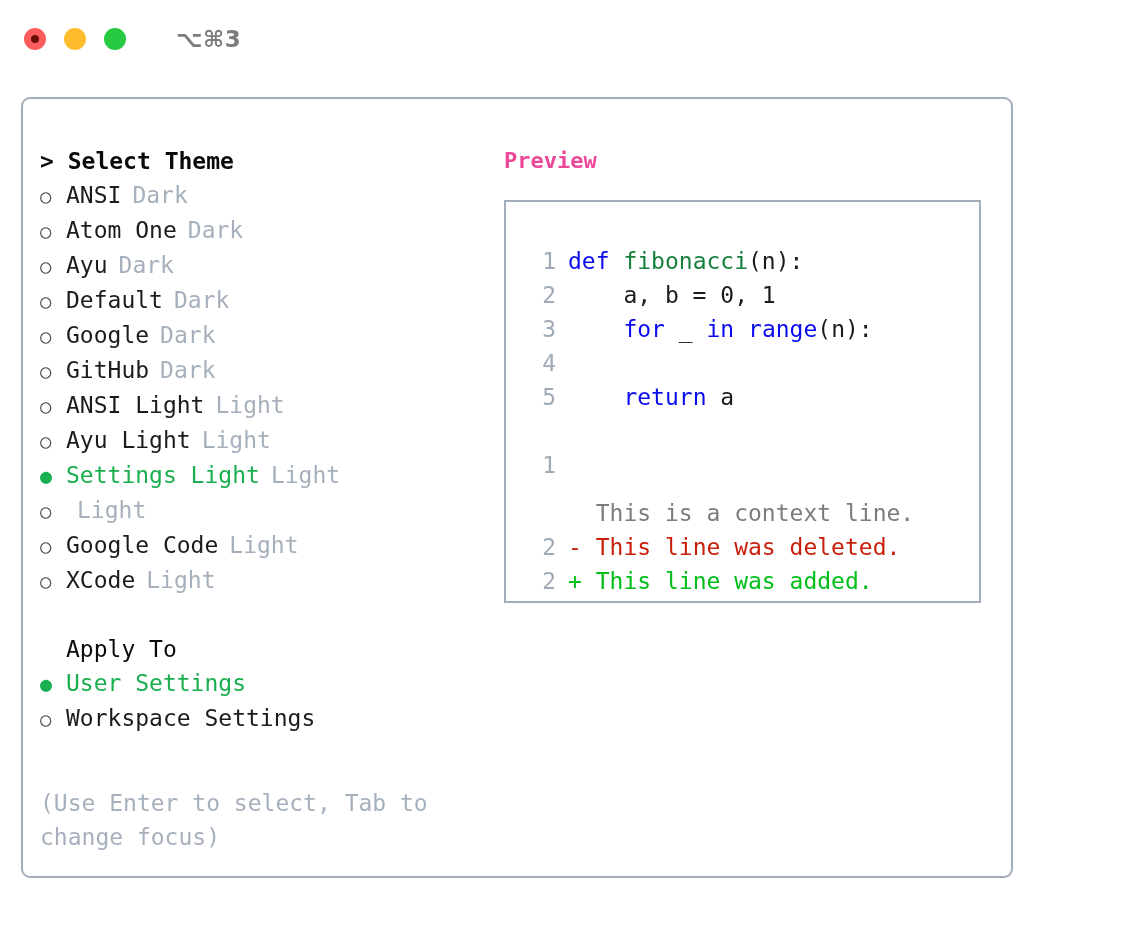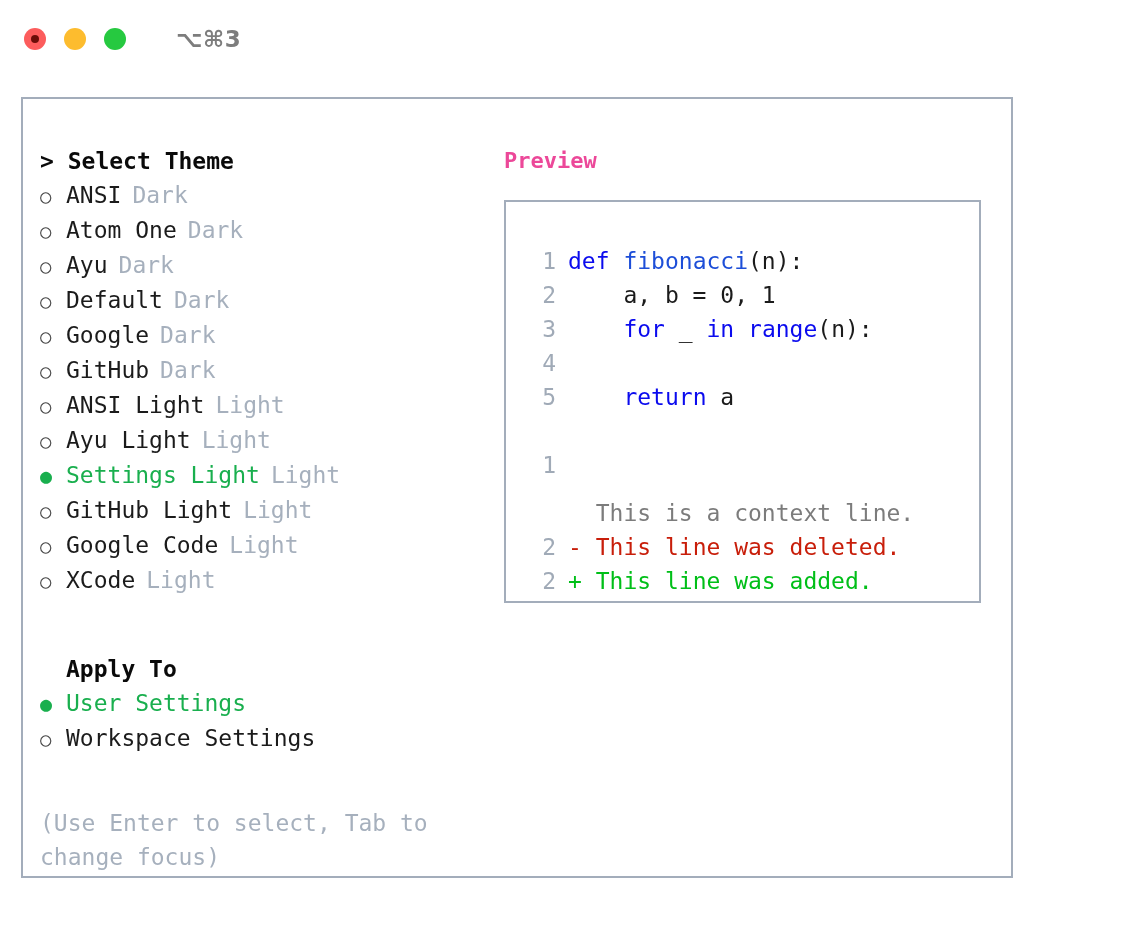--- a/index.html
+++ b/index.html
@@ -58,21 +58,21 @@
   }
 
   
   .panel {
     position: absolute;
     left: 21px;
     top: 97px;
     width: 992px;
     height: 781px;
     border: 2px solid #a3adbb;
-    border-radius: 0;
+    border-radius: 9px;
     box-sizing: border-box;
   }
 
   .panel-inner {
     display: flex;
     padding: 45px 0 0 0;
     height: 100%;
     box-sizing: border-box;
   }
 
@@ -80,21 +80,21 @@
   .col-right { flex: 1; padding-left: 21px; box-sizing: border-box; }
 
   
   .section-title {
     font-size: 23px;
     font-weight: 700;
     color: #0a0a0a;
     line-height: 34px;
     white-space: pre;
   }
-  .section-title.plain { font-weight: 700; margin-top: 20px; }
+  .section-title.plain { font-weight: 400; }
 
   .row {
     display: flex;
     align-items: baseline;
     line-height: 34px;
     font-size: 23px;
     white-space: pre;
   }
   .bullet {
     width: 26px;
@@ -143,21 +143,21 @@
   }
   .lineno {
     color: #a0aab7;
     width: 32px;
     flex: 0 0 32px;
     text-align: right;
     margin-right: 12px;
   }
   .code-blank { height: 34px; }
   .tok-kw   { color: #0b0bee; }
-  .tok-fn   { color: #1d4ed8; text-align: right; }
+  .tok-fn   { color: #15803d; text-align: right; }
   .tok-plain{ color: #1b1b1b; }
   .diff-ctx { color: #7c7c7c; margin-top: 48px; }
   .diff-del { color: #c81e0a; }
   .diff-add { color: #00bf18; }
 </style>
 </head>
 <body>
 
 <div class="titlebar">
   <div class="traffic-lights">
@@ -178,21 +178,21 @@
       <div id="theme-list">
           <div class="row"><span class="bullet">○</span><span class="row-label">ANSI</span><span class="row-suffix">Dark</span></div>
           <div class="row"><span class="bullet">○</span><span class="row-label">Atom One</span><span class="row-suffix">Dark</span></div>
           <div class="row"><span class="bullet">○</span><span class="row-label">Ayu</span><span class="row-suffix">Dark</span></div>
           <div class="row"><span class="bullet">○</span><span class="row-label">Default</span><span class="row-suffix">Dark</span></div>
           <div class="row"><span class="bullet">○</span><span class="row-label">Google</span><span class="row-suffix">Dark</span></div>
           <div class="row"><span class="bullet">○</span><span class="row-label">GitHub</span><span class="row-suffix">Dark</span></div>
           <div class="row"><span class="bullet">○</span><span class="row-label">ANSI Light</span><span class="row-suffix">Light</span></div>
           <div class="row"><span class="bullet">○</span><span class="row-label">Ayu Light</span><span class="row-suffix">Light</span></div>
           <div class="row selected"><span class="bullet filled">●</span><span class="row-label">Settings Light</span><span class="row-suffix">Light</span></div>
-          <div class="row"><span class="bullet">○</span><span class="row-label">GitHub Light</span><span class="row-suffix">Light</span></div>
+          <div class="row"><span class="bullet">○</span><span class="row-suffix">Light</span></div>
           <div class="row"><span class="bullet">○</span><span class="row-label">Google Code</span><span class="row-suffix">Light</span></div>
           <div class="row"><span class="bullet">○</span><span class="row-label">XCode</span><span class="row-suffix">Light</span></div>
         </div>
 
       <div class="spacer-block"></div>
 
       <div class="section-title plain" style="padding-left:26px">Apply To</div>
 
       <div id="apply-list">
           <div class="row selected"><span class="bullet filled">●</span><span class="row-label">User Settings</span></div>

